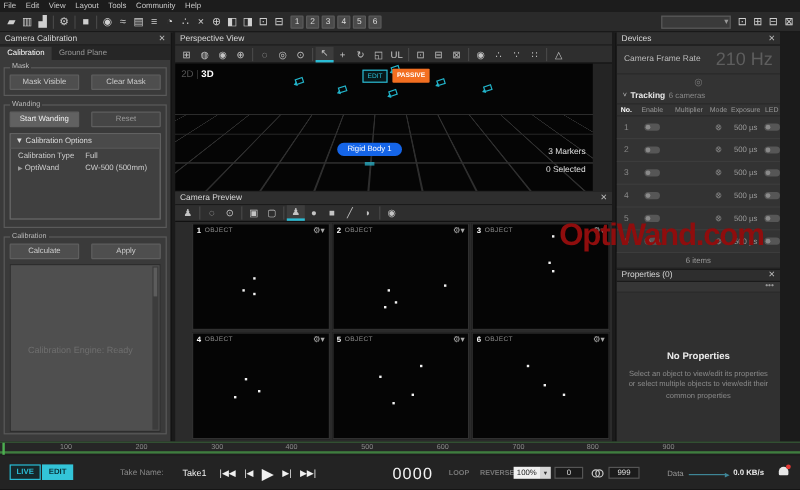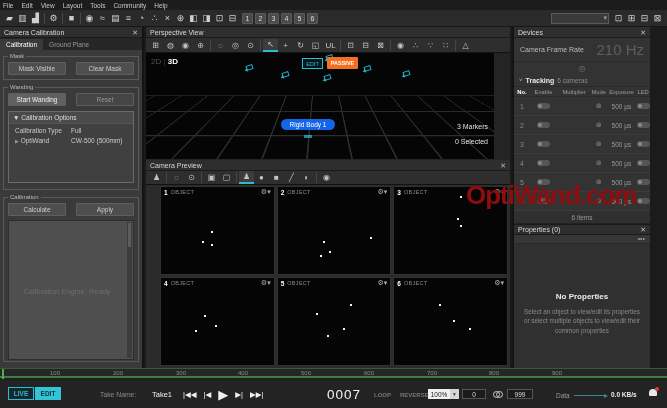--- a/index.html
+++ b/index.html
@@ -579,21 +579,21 @@
     <div id="edit-mode-btn">EDIT</div>
     <span id="take-label">Take Name:</span>
     <span id="take-name">Take1</span>
     <div id="transport-controls">
         <span class="tp">|◀◀</span>
         <span class="tp">|◀</span>
         <span class="tp play">▶</span>
         <span class="tp">▶|</span>
         <span class="tp">▶▶|</span>
       </div>
-    <span id="framecount">0007</span>
+    <span id="framecount">0000</span>
     <span id="loop-label">LOOP</span>
     <span id="reverse-label">REVERSE</span>
     <div id="speed-box">100%</div>
     <div id="speed-arrow">▾</div>
     <div class="range-box" style="left:462px;width:24px;">0</div>
     <div id="binoc"></div>
     <div class="range-box" style="left:507px;width:26px;">999</div>
     <span id="data-label">Data</span>
     <div id="data-line"></div>
     <span id="data-rate">0.0 KB/s</span>

